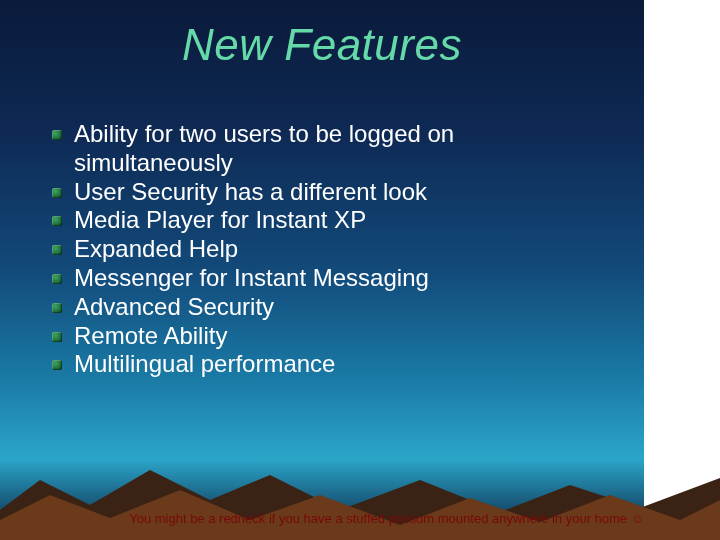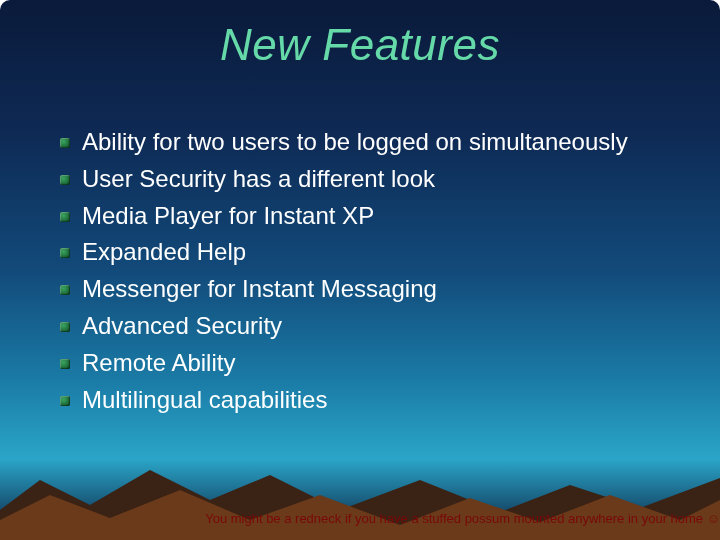--- a/index.html
+++ b/index.html
@@ -5,32 +5,31 @@
   html, body {
     margin: 0;
     padding: 0;
     width: 720px;
     height: 540px;
     overflow: hidden;
     font-family: Arial, Helvetica, sans-serif;
   }
   .slide {
     position: relative;
-    width: 720px;
+    width: 644px;
     height: 540px;
     background: linear-gradient(
       to bottom,
       #0a1a3a 0%,
       #0e2a55 25%,
       #124a7a 50%,
       #1a7aa5 70%,
       #2aa5c8 85%,
       #0a1a3a 100%
     );
-    border-radius: 10px;
   }
   .title {
     position: absolute;
     top: 20px;
     left: 0;
     width: 100%;
     text-align: center;
     font-family: "Century Gothic", "Avant Garde", "Trebuchet MS", sans-serif;
     font-style: italic;
     font-size: 44px;
@@ -47,21 +46,21 @@
     line-height: 1.2;
   }
   ul.features {
     list-style: none;
     margin: 0;
     padding: 0;
   }
   ul.features li {
     position: relative;
     padding-left: 24px;
-    margin: 8px;
+    margin: 0;
   }
   ul.features li .bullet {
     position: absolute;
     left: 2px;
     top: 10px;
     width: 10px;
     height: 10px;
     background: radial-gradient(circle at 35% 35%, #3aa560, #0a4520);
     border-radius: 2px;
     transform: rotate(0deg);
@@ -99,21 +98,21 @@
   <div class="body">
     <ul class="features">
       <li><span class="bullet"></span><span>Ability for two users to be logged on simultaneously</span></li>
       <li><span class="bullet"></span><span>User Security has a different look</span></li>
       <li><span class="bullet"></span><span>Media Player for Instant XP</span></li>
       <li><span class="bullet"></span><span>Expanded Help</span></li>
       <li><span class="bullet"></span><span>Messenger for Instant Messaging</span></li>
       <li><span class="bullet"></span><span>Advanced Security</span></li>
       <li><span class="bullet"></span></li>
       <li><span class="bullet"></span><span>Remote Ability</span></li>
-      <li><span class="bullet"></span><span>Multilingual capabilities</span></li>
+      <li><span class="bullet"></span><span>Multilingual performance</span></li>
     </ul>
   </div>
 
   <svg class="mountains" viewBox="0 0 720 100" preserveAspectRatio="none">
 
     <path d="M0,70 L40,40 L90,65 L150,30 L210,60 L270,35 L340,70 L420,40 L500,72 L570,45 L640,68 L720,38 L720,100 L0,100 Z" fill="#3a2214"></path>
 
     <path d="M0,100 L0,80 L50,55 L110,78 L180,50 L250,80 L320,55 L400,85 L470,58 L540,82 L610,55 L680,80 L720,60 L720,100 Z" fill="#6a3a1a"></path>
     <path d="M0,100 L0,82 L50,58 L60,62 L50,58 L50,58 M50,55 L55,58 L50,55" fill="none"></path>
 

